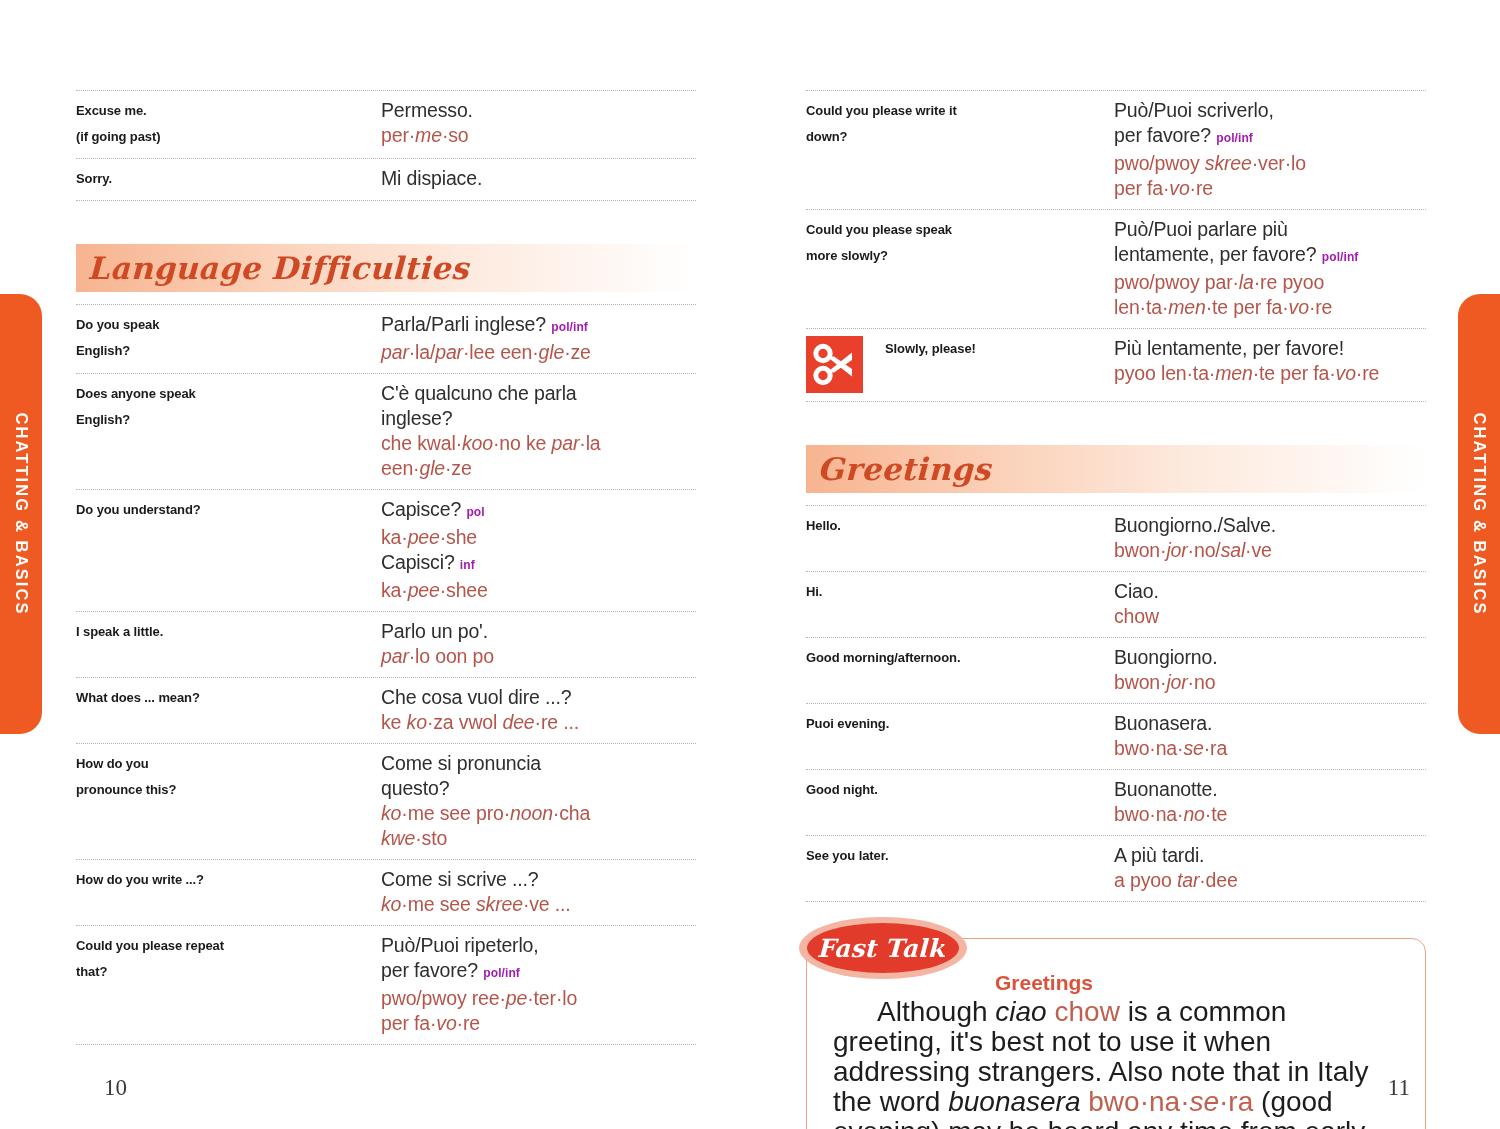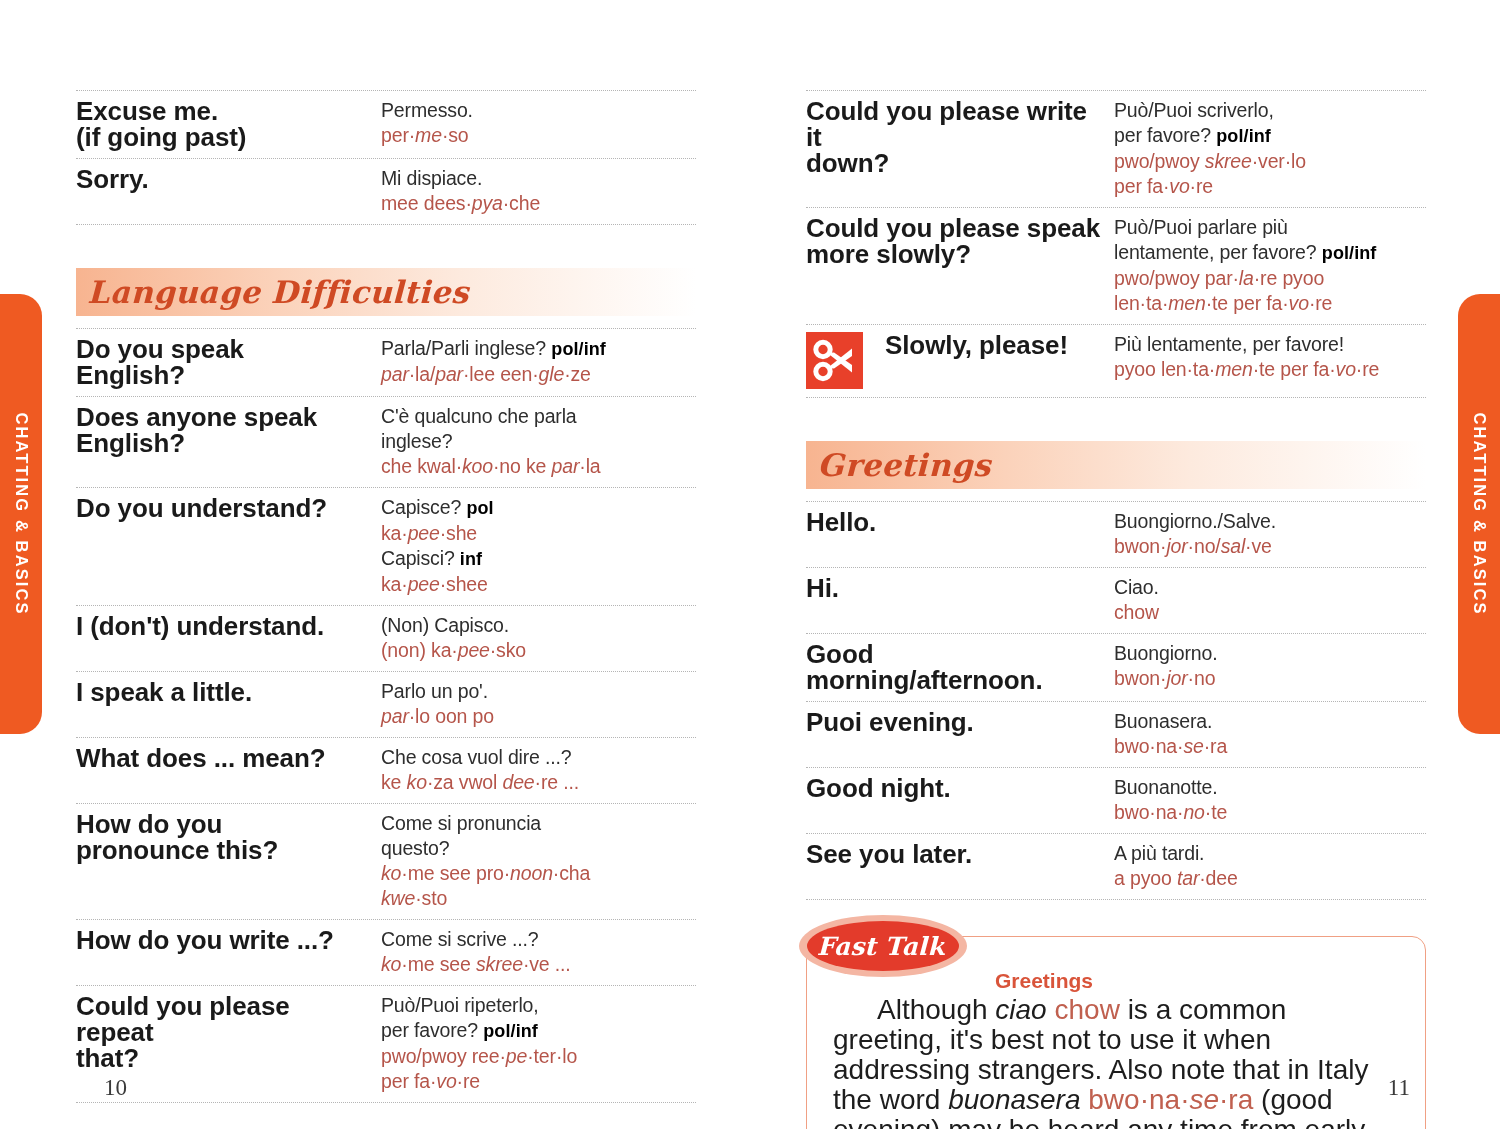--- a/index.html
+++ b/index.html
@@ -76,21 +76,21 @@
     padding-right: 10px;
     display: flex;
     align-items: flex-start;
   }
   .leaf.right .pcol-en {
     width: 308px;
     flex: 0 0 308px;
   }
 
   .en-text {
-    font-size: 26px;
+    font-size: 13px;
     font-weight: bold;
     color: #1a1a1a;
     line-height: 26px;
     letter-spacing: -0.1px;
   }
 
   .pcol-it {
     flex: 1 1 auto;
     min-width: 0;
   }
@@ -104,23 +104,23 @@
 
   .pron-line {
     font-size: 19.5px;
     color: #b5554a;
     line-height: 25px;
     letter-spacing: -0.15px;
   }
   .pron-line i, .it-line i { font-style: italic; text-align: center; }
 
   .tag {
-    font-size: 18px;
-    font-weight: bold;
-    color: #000000;
+    font-size: 12px;
+    font-weight: bold;
+    color: #a21caf;
     letter-spacing: 0.1px;
     vertical-align: baseline;
   }
 
   
   .cut-cell {
     width: 305px;
     flex: 0 0 305px;
     display: flex;
     align-items: flex-start;
@@ -255,21 +255,20 @@
             <div class="it-line">Permesso.</div>
             <div class="pron-line">per·<i>me</i>·so</div>
           </div>
         </div>
         <div class="prow">
           <div class="pcol-en">
             <div class="en-text">Sorry.</div>
           </div>
           <div class="pcol-it">
             <div class="it-line">Mi dispiace.</div>
-            <div class="pron-line">mee dees·<i>pya</i>·che</div>
           </div>
         </div>
       </div>
 
     <div class="section-head">
       <span class="section-head-text">Language Difficulties</span>
     </div>
 
     <div class="phrase-table">
         <div class="prow">
@@ -282,40 +281,32 @@
           </div>
         </div>
         <div class="prow">
           <div class="pcol-en">
             <div class="en-text">Does anyone speak<br>English?</div>
           </div>
           <div class="pcol-it">
             <div class="it-line">C'è qualcuno che parla</div>
             <div class="it-line">inglese?</div>
             <div class="pron-line">che kwal·<i>koo</i>·no ke <i>par</i>·la</div>
+            <div class="pron-line">een·<i>gle</i>·ze</div>
           </div>
         </div>
         <div class="prow">
           <div class="pcol-en">
             <div class="en-text">Do you understand?</div>
           </div>
           <div class="pcol-it">
             <div class="it-line">Capisce? <span class="tag">pol</span></div>
             <div class="pron-line">ka·<i>pee</i>·she</div>
             <div class="it-line">Capisci? <span class="tag">inf</span></div>
             <div class="pron-line">ka·<i>pee</i>·shee</div>
-          </div>
-        </div>
-        <div class="prow">
-          <div class="pcol-en">
-            <div class="en-text">I (don't) understand.</div>
-          </div>
-          <div class="pcol-it">
-            <div class="it-line">(Non) Capisco.</div>
-            <div class="pron-line">(non) ka·<i>pee</i>·sko</div>
           </div>
         </div>
         <div class="prow">
           <div class="pcol-en">
             <div class="en-text">I speak a little.</div>
           </div>
           <div class="pcol-it">
             <div class="it-line">Parlo un po'.</div>
             <div class="pron-line"><i>par</i>·lo oon po</div>
           </div>

